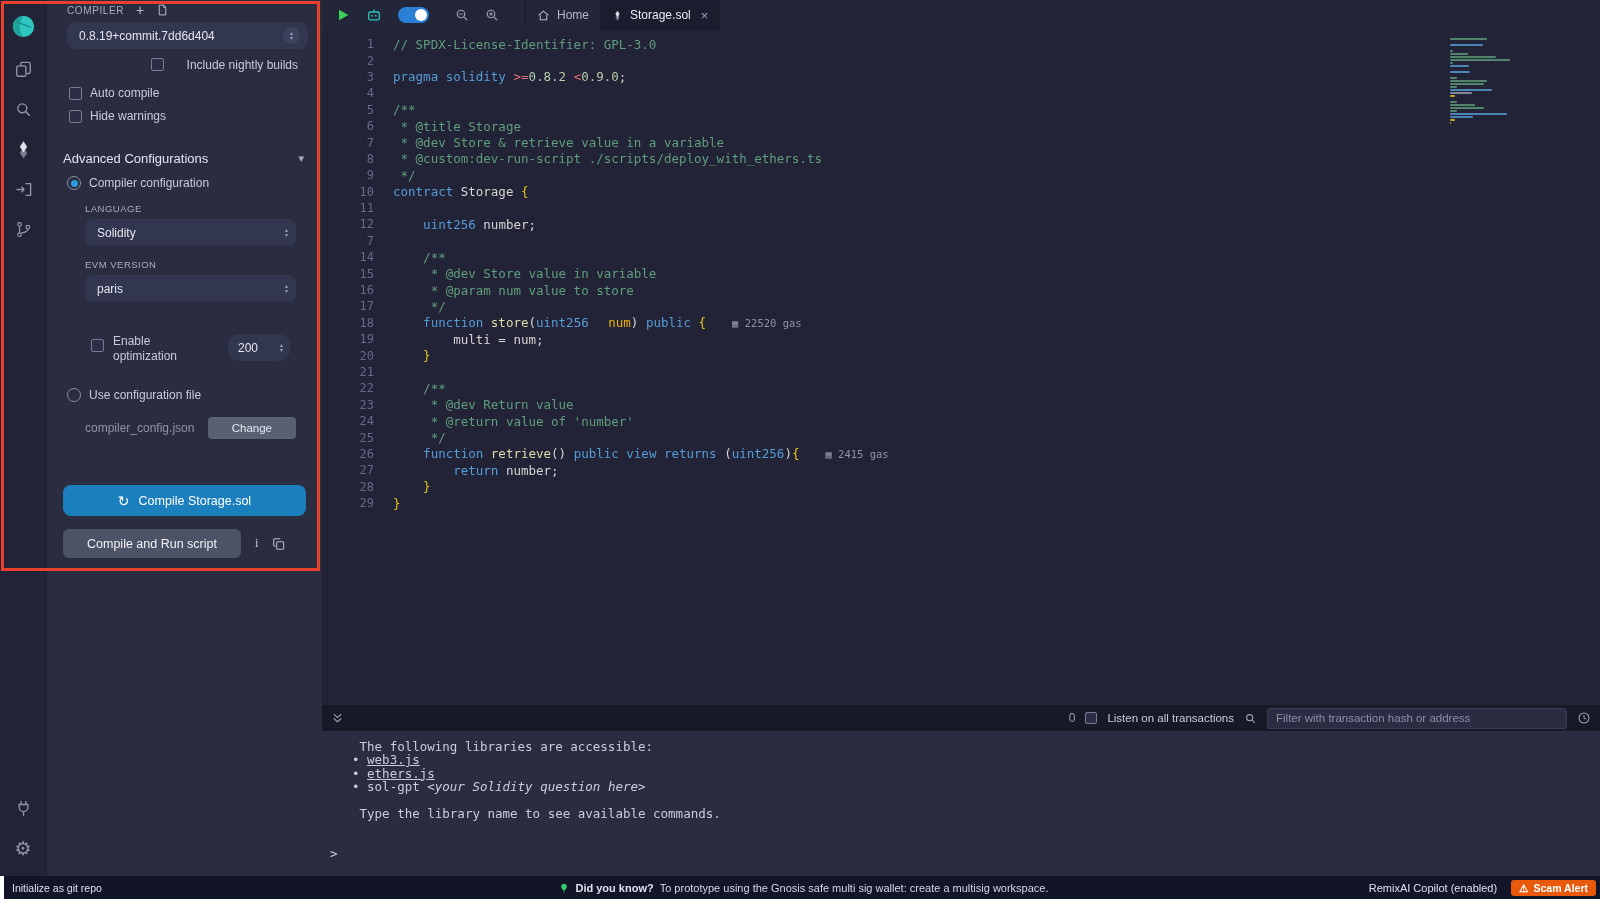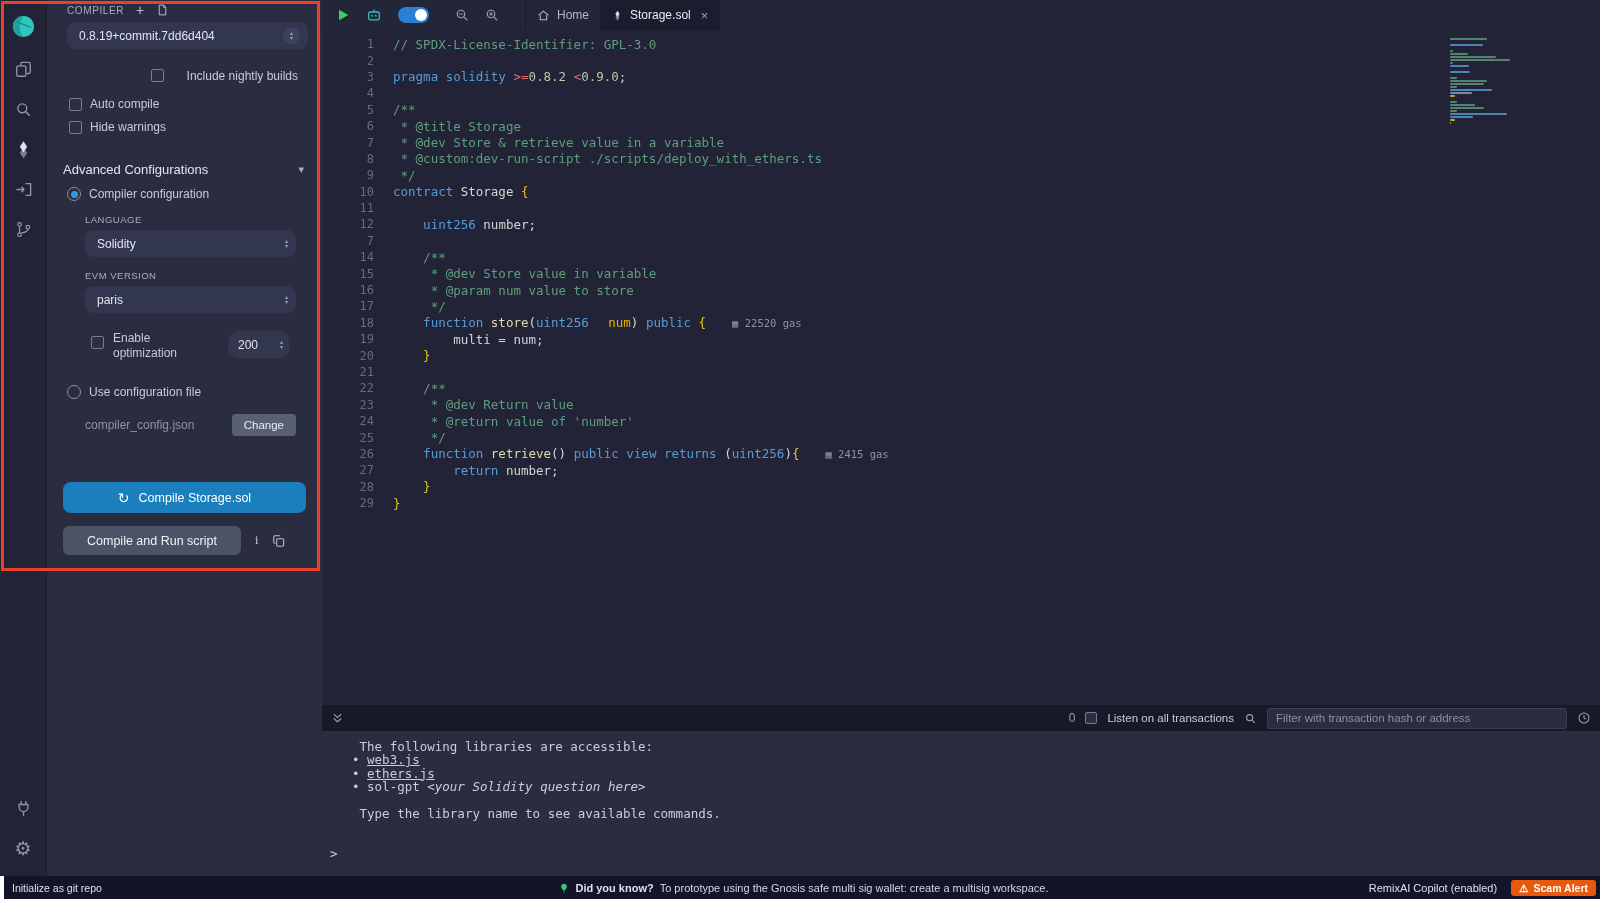--- a/index.html
+++ b/index.html
@@ -25,37 +25,37 @@
   .mini-label{font-size:10px;letter-spacing:.6px;color:#a9adc4;}
   .plus-ic{font-size:14px;color:#b9bdd2;cursor:pointer;line-height:12px;}
   .openfile-ic{color:#b9bdd2;cursor:pointer;}
   .sel{margin:5px 14px 0 20px;height:27px;background:#32364e;border-radius:8px;display:flex;align-items:center;padding:0 8px 0 12px;color:#e3e5f0;cursor:pointer;}
   .sel.inner{margin-left:38px;margin-right:26px;}
   .sel-text{flex:1;font-size:12px;white-space:nowrap;overflow:hidden;}
   .caret-stack{display:flex;flex-direction:column;align-items:center;color:#9aa0b8;font-size:6px;line-height:5px;}
   .caret-circle{width:17px;height:17px;border-radius:50%;background:#3d425c;display:flex;flex-direction:column;align-items:center;justify-content:center;}
   .chk{width:13px;height:13px;background:#2b2e44;border:1px solid #777d95;border-radius:2px;cursor:pointer;flex:none;box-sizing:border-box;}
   .chk.small{width:12px;height:12px;}
-  .row-right{display:flex;justify-content:flex-end;gap:23px;margin-top:20px;padding-right:24px;}
+  .row-right{display:flex;justify-content:flex-end;gap:23px;margin-top:9px;padding-right:24px;}
   .row-left{display:flex;align-items:center;gap:8px;padding-left:22px;}
   .mt14{margin-top:14px;} .mt9{margin-top:9px;}
   .adv-head{display:flex;align-items:center;margin-top:28px;padding:0 18px 0 16px;cursor:pointer;}
   .adv-title{font-size:13px;color:#e2e4f2;flex:1;}
   .chev-d{color:#a9adc4;font-size:11px;}
   .radio{width:14px;height:14px;border:1px solid #8b90a9;border-radius:50%;display:flex;align-items:center;justify-content:center;cursor:pointer;flex:none;box-sizing:border-box;}
   .radio.on::after{content:"";width:7px;height:7px;border-radius:50%;background:#2d9cdb;}
   .radio-row{display:flex;align-items:center;gap:8px;padding-left:20px;margin-top:10px;}
   .field-label{font-size:9.5px;letter-spacing:.5px;color:#a9adc4;padding-left:38px;margin-top:13px;}
-  .opt-row{display:flex;align-items:flex-start;gap:9px;margin-top:18px;padding:0 32px 0 44px;}
+  .opt-row{display:flex;align-items:flex-start;gap:9px;margin-top:32px;padding:0 32px 0 44px;}
   .opt-label{width:86px;line-height:15px;cursor:pointer;}
   .num-input{margin-left:auto;width:62px;height:27px;background:#32364e;border:none;border-radius:11px;display:flex;align-items:center;box-sizing:border-box;}
   .num-input input{width:40px;background:transparent;border:none;outline:none;color:#e3e5f0;font-size:12px;padding-left:10px;font-family:"Liberation Sans",sans-serif;}
   .config-row{display:flex;align-items:center;margin-top:15px;padding:0 26px 0 38px;gap:8px;}
   .config-file{flex:1;color:#8f93a9;font-size:12px;}
-  .btn-change{background:#596073;color:#e8eaf4;font-size:11.5px;border-radius:4px;padding:5px 12px;cursor:pointer;}
+  .btn-change{background:#596073;color:#e8eaf4;font-size:11.5px;border-radius:4px;padding:5px 24px;cursor:pointer;}
   .btn-compile{margin:46px 16px 0 16px;height:31px;border-radius:8px;background:#1b7fbd;color:#ffffff;font-size:12.5px;display:flex;align-items:center;justify-content:center;gap:9px;cursor:pointer;}
   .refresh-ic{font-size:14px;}
   .run-row{display:flex;align-items:center;margin-top:13px;padding:0 16px;gap:14px;}
   .btn-run{width:178px;height:29px;border-radius:6px;background:#4d5366;color:#f0f1f7;font-size:12.5px;display:flex;align-items:center;justify-content:center;cursor:pointer;}
   .info-ic{color:#c8cbdd;font-size:12.5px;cursor:pointer;font-family:"Liberation Serif",serif;}
   .copy-ic{color:#b9bdd2;cursor:pointer;}
 
   
   .main{position:absolute;left:322px;top:0;width:1278px;height:876px;background:#222336;}
   .tabbar{height:30px;background:#232539;display:flex;align-items:center;border-bottom:1px solid #191a28;}

